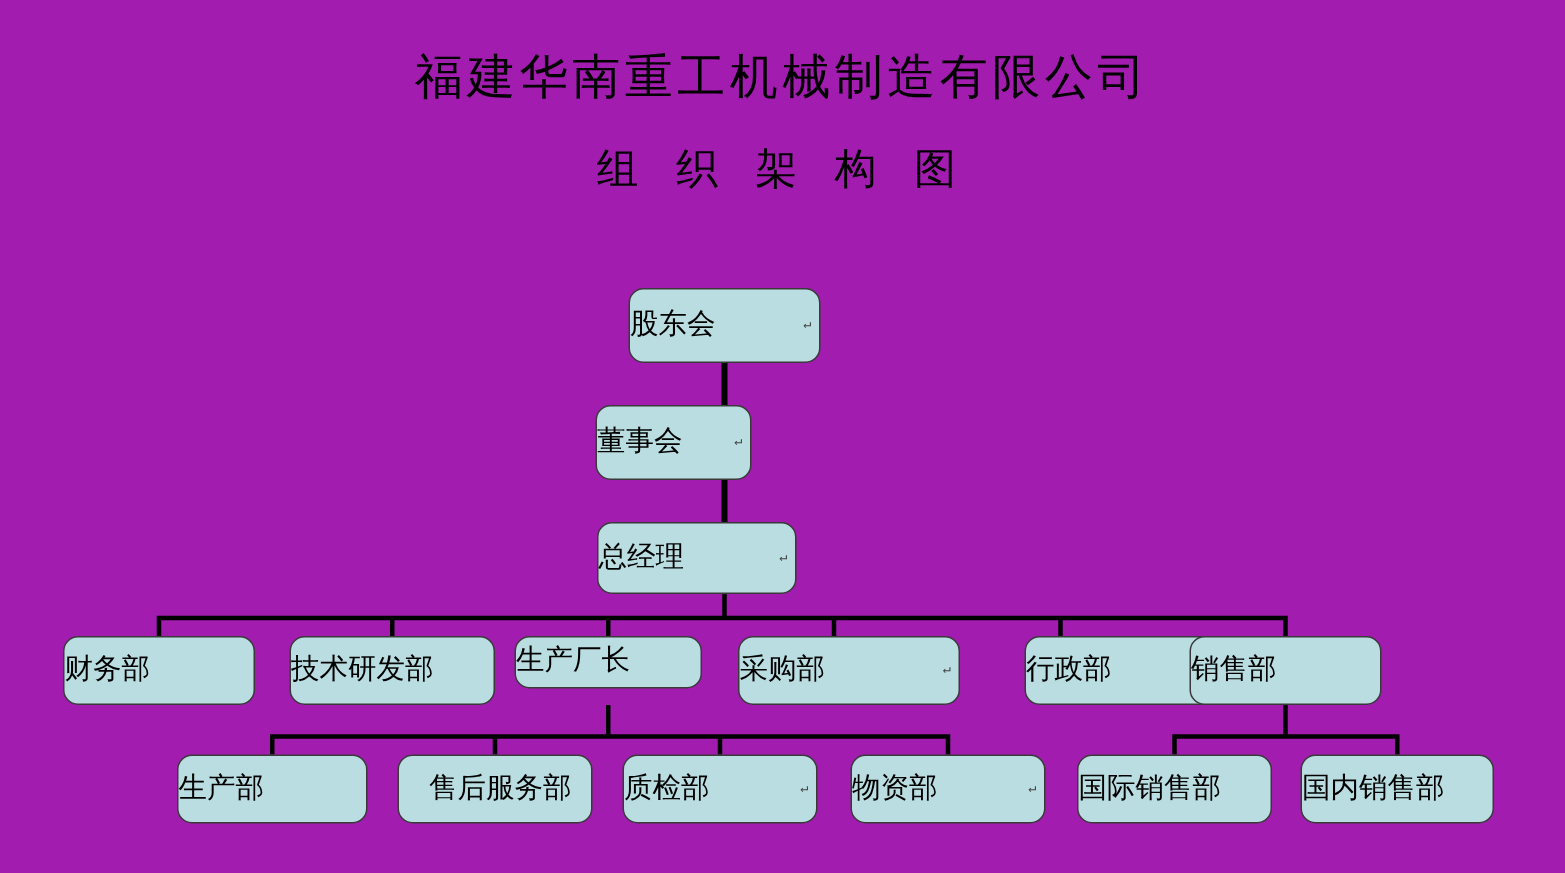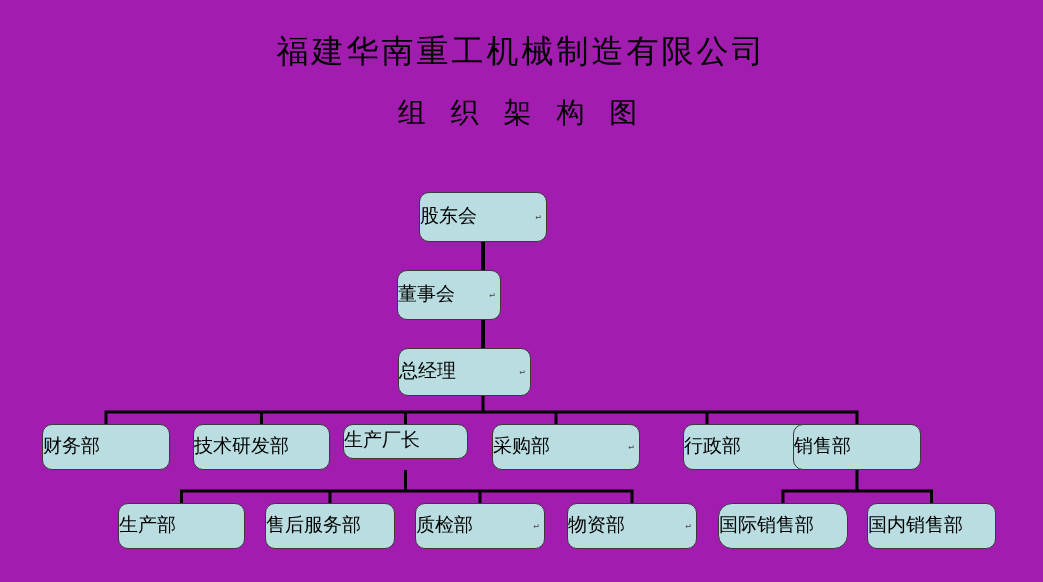--- a/index.html
+++ b/index.html
@@ -46,24 +46,24 @@
   .n-gm{left:398px;top:348px;width:133px;height:48px;}
   
   .n-finance{left:42px;top:424px;width:128px;height:46px;}
   .n-rnd{left:193px;top:424px;width:137px;height:46px;}
   .n-proddir{left:343px;top:424px;width:125px;height:35px;}
   .n-purchase{left:492px;top:424px;width:148px;height:46px;}
   .n-admin{left:643px;top:424px;width:128px;height:46px;margin-left:40px;}
   .n-sales{left:793px;top:424px;width:128px;height:46px;}
   
   .n-production{left:118px;top:503px;width:127px;height:46px;}
-  .n-aftersales{left:265px;top:503px;width:130px;height:46px;}
+  .n-aftersales{left:265px;top:503px;width:130px;height:46px;padding-left:20px;}
   .n-qa{left:415px;top:503px;width:130px;height:46px;}
   .n-materials{left:567px;top:503px;width:130px;height:46px;}
-  .n-intlsales{left:718px;top:503px;width:130px;height:46px;border-radius:14px;}
+  .n-intlsales{left:718px;top:503px;width:130px;height:46px;}
   .n-domsales{left:867px;top:503px;width:129px;height:46px;}
 </style>
 </head>
 <body>
 
 <div class="page">
 
   <div class="doc-title">福建华南重工机械制造有限公司</div>
   <div class="doc-subtitle">组 织 架 构 图</div>
 

